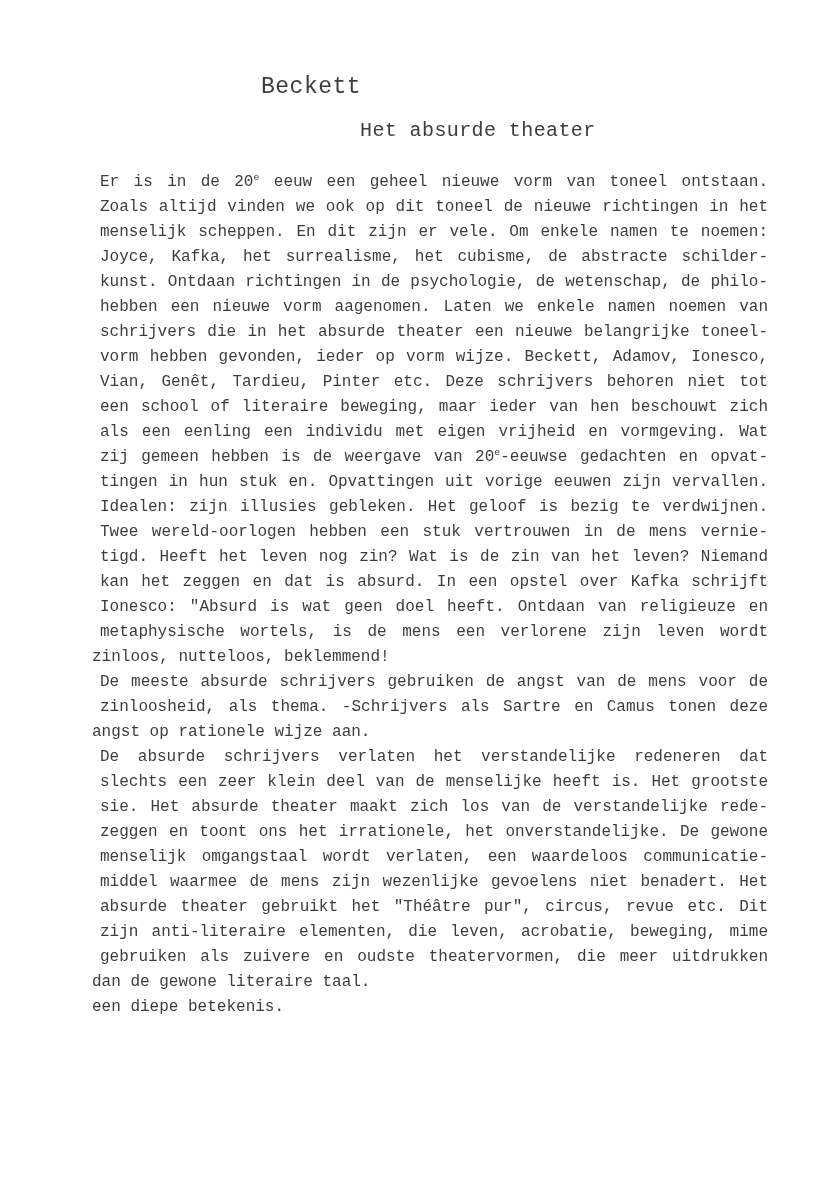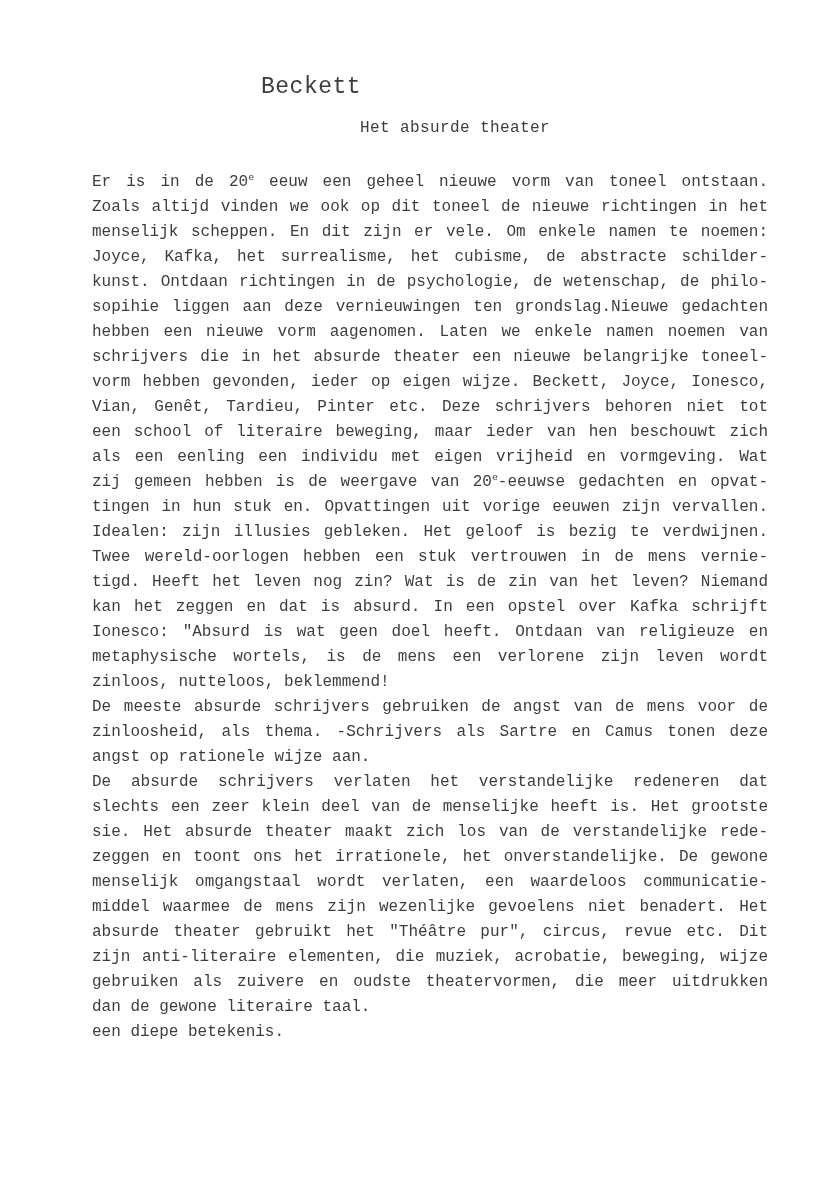--- a/index.html
+++ b/index.html
@@ -22,39 +22,40 @@
     top: 74px;
     font-size: 23px;
     letter-spacing: 0.5px;
     line-height: 1.2;
     white-space: nowrap;
   }
   .doc-subtitle {
     position: absolute;
     left: 360px;
     top: 119px;
-    font-size: 16px;
+    font-size: 20px;
     letter-spacing: 0.4px;
     white-space: nowrap;
   }
   .doc-body {
     position: absolute;
     left: 92px;
     top: 170px;
     width: 676px;
     font-size: 16px;
   }
   .line {
     height: 25px;
     line-height: 25px;
   }
   .just {
     text-align: justify;
     text-align-last: justify;
     text-justify: inter-word;
+    margin-left: 8px;
   }
   .wide {
     word-spacing: 4.5px;
   }
   sup {
     font-size: 0.62em;
     line-height: 0;
     vertical-align: super;
   }
 </style>
@@ -63,24 +64,23 @@
 
 <div class="page">
   <div class="doc-title">Beckett</div>
   <div class="doc-subtitle">Het absurde theater</div>
   <div class="doc-body" id="body-lines">
       <div class="line just">Er is in de 20<sup>e</sup> eeuw een geheel nieuwe vorm van toneel ontstaan.</div>
       <div class="line just">Zoals altijd vinden we ook op dit toneel de nieuwe richtingen in het</div>
       <div class="line just">menselijk scheppen. En dit zijn er vele. Om enkele namen te noemen:</div>
       <div class="line just">Joyce, Kafka, het surrealisme, het cubisme, de abstracte schilder-</div>
       <div class="line just">kunst. Ontdaan richtingen in de psychologie, de wetenschap, de philo-</div>
-      <div class="line just">sopihie liggen aan deze vernieuwingen ten grondslag.Nieuwe gedachten</div>
       <div class="line just">hebben een nieuwe vorm aagenomen. Laten we enkele namen noemen van</div>
       <div class="line just">schrijvers die in het absurde theater een nieuwe belangrijke toneel-</div>
-      <div class="line just">vorm hebben gevonden, ieder op eigen wijze. Beckett, Joyce, Ionesco,</div>
+      <div class="line just">vorm hebben gevonden, ieder op vorm wijze. Beckett, Adamov, Ionesco,</div>
       <div class="line just">Vian, Genêt, Tardieu, Pinter etc. Deze schrijvers behoren niet tot</div>
       <div class="line just">een school of literaire beweging, maar ieder van hen beschouwt zich</div>
       <div class="line just">als een eenling een individu met eigen vrijheid en vormgeving. Wat</div>
       <div class="line just">zij gemeen hebben is de weergave van 20<sup>e</sup>-eeuwse gedachten en opvat-</div>
       <div class="line just">tingen in hun stuk en. Opvattingen uit vorige eeuwen zijn vervallen.</div>
       <div class="line just">Idealen: zijn illusies gebleken. Het geloof is bezig te verdwijnen.</div>
       <div class="line just">Twee wereld-oorlogen hebben een stuk vertrouwen in de mens vernie-</div>
       <div class="line just">tigd. Heeft het leven nog zin? Wat is de zin van het leven? Niemand</div>
       <div class="line just">kan het zeggen en dat is absurd. In een opstel over Kafka schrijft</div>
       <div class="line just">Ionesco: "Absurd is wat geen doel heeft. Ontdaan van religieuze en</div>
@@ -89,18 +89,18 @@
       <div class="line just">De meeste absurde schrijvers gebruiken de angst van de mens voor de</div>
       <div class="line just">zinloosheid, als thema. -Schrijvers als Sartre en Camus tonen deze</div>
       <div class="line">angst op rationele wijze aan.</div>
       <div class="line just">De absurde schrijvers verlaten het verstandelijke redeneren dat</div>
       <div class="line just">slechts een zeer klein deel van de menselijke heeft is. Het grootste</div>
       <div class="line just">sie. Het absurde theater maakt zich los van de verstandelijke rede-</div>
       <div class="line just">zeggen en toont ons het irrationele, het onverstandelijke. De gewone</div>
       <div class="line just">menselijk omgangstaal wordt verlaten,  een waardeloos communicatie-</div>
       <div class="line just">middel waarmee de mens zijn wezenlijke gevoelens niet benadert. Het</div>
       <div class="line just">absurde theater gebruikt het "Théâtre pur", circus, revue etc. Dit</div>
-      <div class="line just">zijn anti-literaire elementen, die muziek, acrobatie, beweging, wijze</div>
+      <div class="line just">zijn anti-literaire elementen, die leven, acrobatie, beweging, mime</div>
       <div class="line just">gebruiken als zuivere en oudste theatervormen, die meer uitdrukken</div>
       <div class="line">dan de gewone literaire taal.</div>
       <div class="line">een diepe betekenis.</div>
     </div>
 </div>
 
 </body></html>

